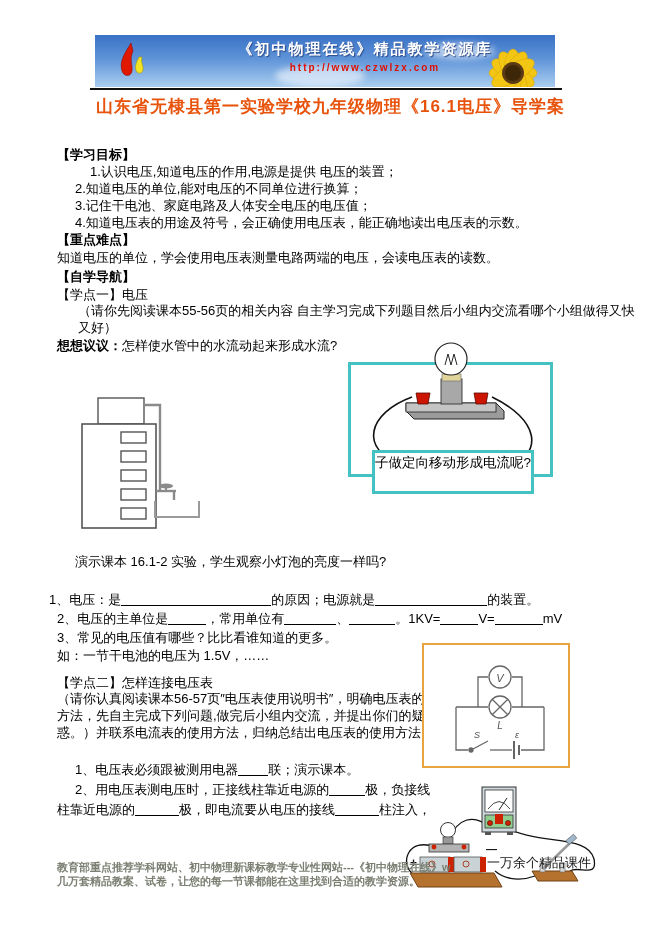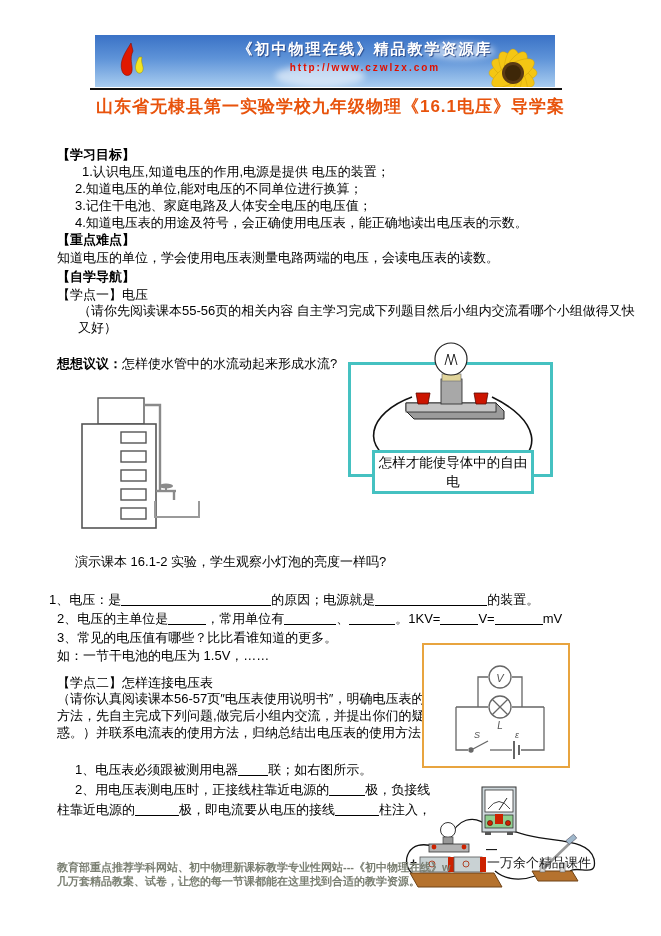--- a/index.html
+++ b/index.html
@@ -76,32 +76,32 @@
           <circle r="8" fill="#3e2708"></circle>
         </g>
       </svg>
     </span>
   </div>
   <div class="banner-rule"></div>
 
   <div class="doc-title">山东省无棣县第一实验学校九年级物理《16.1电压》导学案</div>
 
   <div class="line bold" style="left:57px;top:146px;">【学习目标】</div>
-  <div class="line" style="left:82px;top:163px;">1.认识电压,知道电压的作用,电源是提供 电压的装置；</div>
+  <div class="line" style="left:90px;top:163px;">1.认识电压,知道电压的作用,电源是提供 电压的装置；</div>
   <div class="line" style="left:75px;top:180px;">2.知道电压的单位,能对电压的不同单位进行换算；</div>
   <div class="line" style="left:75px;top:197px;">3.记住干电池、家庭电路及人体安全电压的电压值；</div>
   <div class="line" style="left:75px;top:214px;">4.知道电压表的用途及符号，会正确使用电压表，能正确地读出电压表的示数。</div>
 
   <div class="line bold" style="left:57px;top:231px;">【重点难点】</div>
   <div class="line" style="left:57px;top:249px;">知道电压的单位，学会使用电压表测量电路两端的电压，会读电压表的读数。</div>
 
   <div class="line bold" style="left:57px;top:268px;">【自学导航】</div>
   <div class="line" style="left:57px;top:286px;">【学点一】电压</div>
   <div class="line wrap" style="left:57px;top:302px;width:557px;margin-left:21px;">（请你先阅读课本55-56页的相关内容 自主学习完成下列题目然后小组内交流看哪个小组做得又快又好）</div>
-  <div class="line" style="left:57px;top:355px;">
+  <div class="line" style="left:57px;top:337px;">
     <span class="bold">想想议议：</span><span>怎样使水管中的水流动起来形成水流?</span>
   </div>
 
   <div class="art" style="left:80px;top:393px;">
     <svg width="122" height="140" viewBox="0 0 122 140">
       <rect x="18" y="5" width="46" height="26" fill="#fff" stroke="#555" stroke-width="1.4"></rect>
       <rect x="2" y="31" width="74" height="104" fill="#fff" stroke="#555" stroke-width="1.6"></rect>
       <rect x="41" y="39" width="25" height="11" fill="#fff" stroke="#555" stroke-width="1.4"></rect>
       <rect x="41" y="58" width="25" height="11" fill="#fff" stroke="#555" stroke-width="1.4"></rect>
       <rect x="41" y="77" width="25" height="11" fill="#fff" stroke="#555" stroke-width="1.4"></rect>
@@ -125,38 +125,37 @@
       <rect x="56" y="62" width="90" height="9" fill="#c4c4c4" stroke="#222" stroke-width="0.8"></rect>
       <polygon points="66,52 80,52 78,63 68,63" fill="#cc1400" stroke="#5a0800" stroke-width="0.8"></polygon>
       <polygon points="124,52 138,52 136,63 126,63" fill="#cc1400" stroke="#5a0800" stroke-width="0.8"></polygon>
       <rect x="91" y="38" width="21" height="25" fill="#a8a8a8" stroke="#333" stroke-width="0.9"></rect>
       <rect x="92" y="33" width="19" height="7" fill="#e0d49a" stroke="#777" stroke-width="0.7"></rect>
       <circle cx="101" cy="18" r="16" fill="#fff" stroke="#222" stroke-width="1.2"></circle>
       <path d="M95 24 L98 13 L101 24 L104 13 L107 24" fill="none" stroke="#222" stroke-width="1"></path>
     </svg>
   </div>
   <div class="caption-box">
-    <div>怎样才能使导体中的自由电</div>
     <div>子做定向移动形成电流呢?</div>
   </div>
 
   <div class="line" style="left:75px;top:553px;text-align:right;">演示课本 16.1-2 实验，学生观察小灯泡的亮度一样吗?</div>
   <div class="line" style="left:49px;top:591px;">
     <span>1、电压：是</span><span class="blank" style="width:150px;"></span><span>的原因；电源就是</span><span class="blank" style="width:112px;"></span><span>的装置。</span>
   </div>
   <div class="line" style="left:57px;top:610px;">
     <span>2、电压的主单位是</span><span class="blank" style="width:38px;"></span><span>，常用单位有</span><span class="blank" style="width:52px;"></span><span>、</span><span class="blank" style="width:46px;"></span><span>。1KV=</span><span class="blank" style="width:38px;"></span><span>V=</span><span class="blank" style="width:48px;"></span><span>mV</span>
   </div>
   <div class="line" style="left:57px;top:629px;">3、常见的电压值有哪些？比比看谁知道的更多。</div>
   <div class="line" style="left:57px;top:647px;">如：一节干电池的电压为 1.5V，……</div>
 
   <div class="line" style="left:57px;top:674px;">【学点二】怎样连接电压表</div>
   <div class="line wrap" style="left:57px;top:690px;width:396px;">（请你认真阅读课本56-57页″电压表使用说明书″，明确电压表的连接方法，先自主完成下列问题,做完后小组内交流，并提出你们的疑惑。）并联系电流表的使用方法，归纳总结出电压表的使用方法:</div>
   <div class="line" style="left:75px;top:761px;">
-    <span>1、电压表必须跟被测用电器</span><span class="blank" style="width:30px;"></span><span>联；如右图所示。</span>
+    <span>1、电压表必须跟被测用电器</span><span class="blank" style="width:30px;"></span><span>联；演示课本。</span>
   </div>
   <div class="line" style="left:75px;top:781px;">
     <span>2、用电压表测电压时，正接线柱靠近电源的</span><span class="blank" style="width:36px;"></span><span>极，负接线</span>
   </div>
   <div class="line" style="left:57px;top:801px;">
     <span>柱靠近电源的</span><span class="blank" style="width:44px;"></span><span>极，即电流要从电压的接线</span><span class="blank" style="width:44px;"></span><span>柱注入，</span>
   </div>
 
   <div class="orange-box">
     <svg width="144" height="121" viewBox="0 0 144 121">

